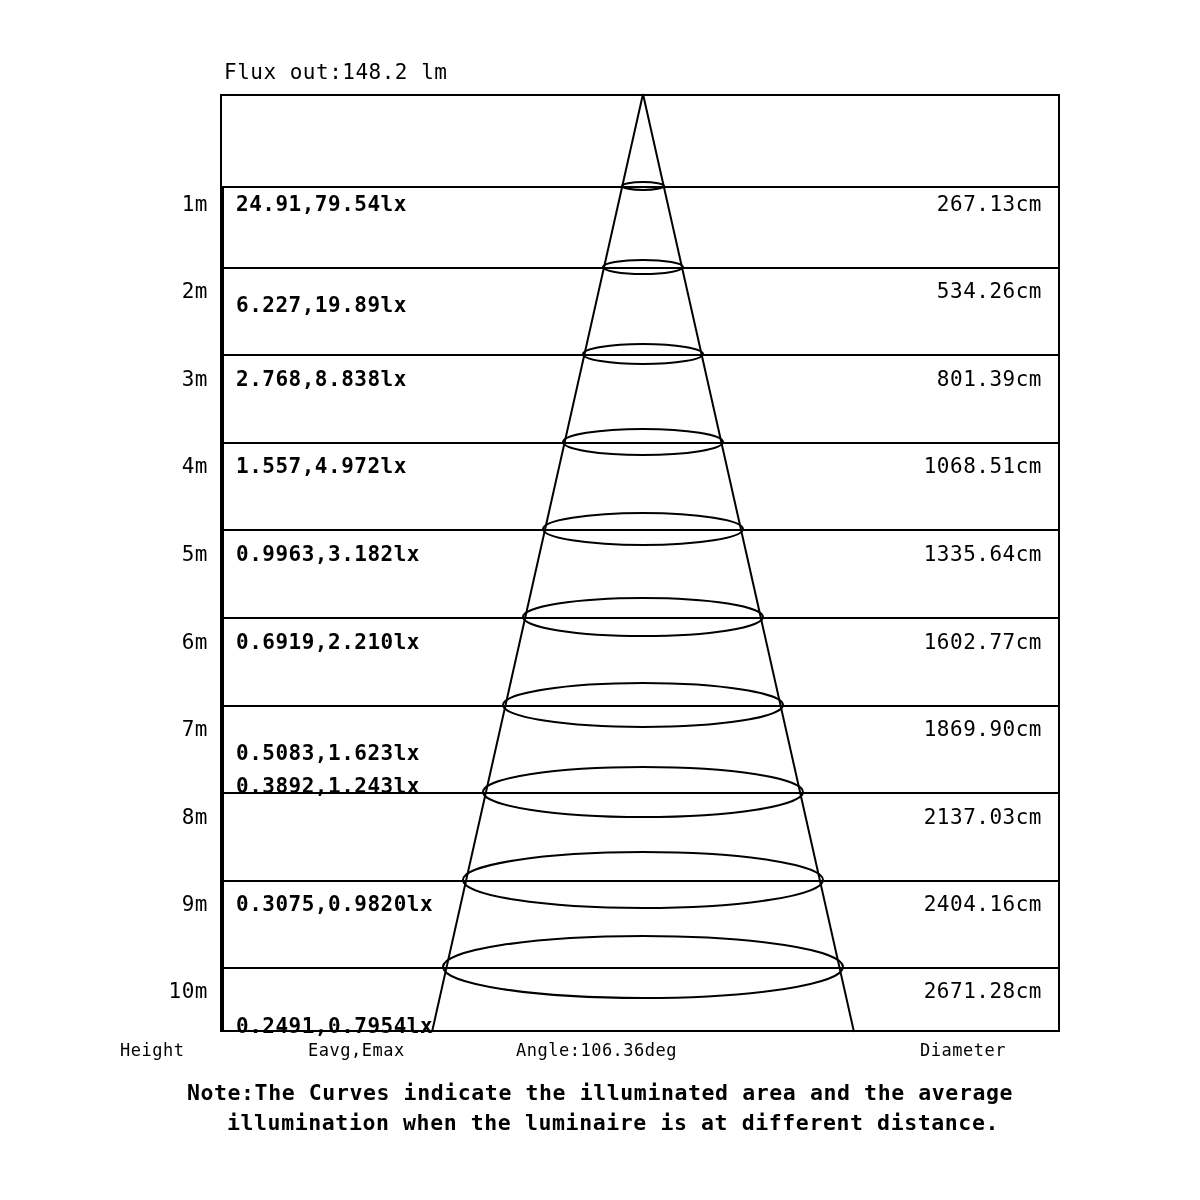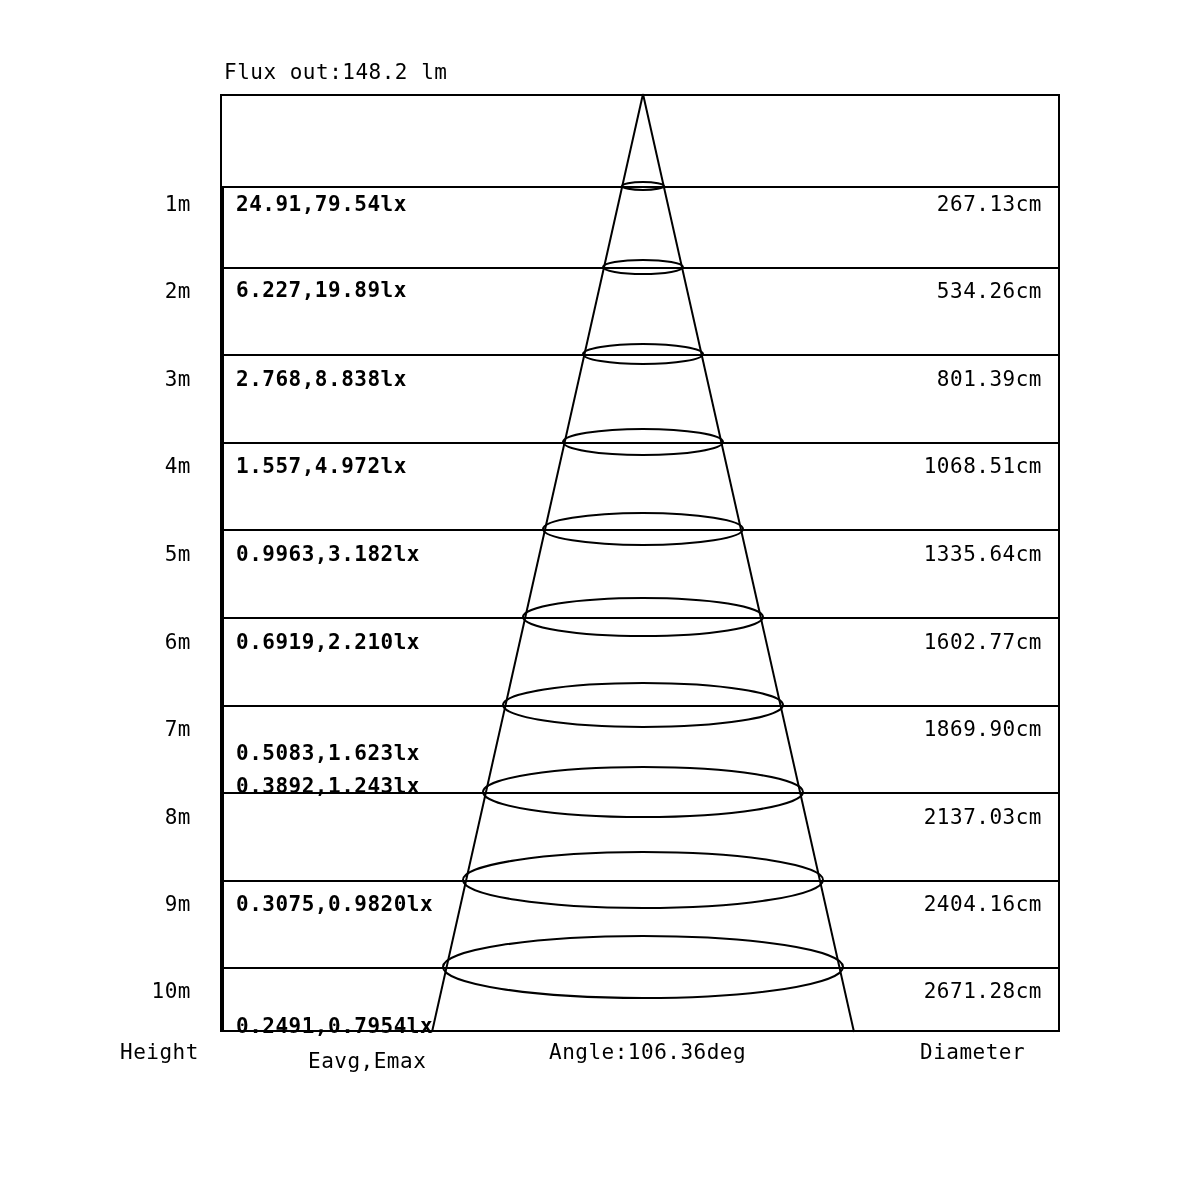--- a/index.html
+++ b/index.html
@@ -50,21 +50,21 @@
     left: 222px;
     width: 0;
     border-left: 2px solid #000;
   }
   .height-label {
     position: absolute;
     width: 88px;
     text-align: right;
     font-size: 21px;
     letter-spacing: 0.5px;
-    left: 103px;
+    left: 120px;
   }
   .eavg-label {
     position: absolute;
     left: 236px;
     font-size: 21px;
     letter-spacing: 0.5px;
     white-space: nowrap;
     font-weight: bold;
   }
   .diam-label {
@@ -74,30 +74,30 @@
     letter-spacing: 0.5px;
     white-space: nowrap;
     text-align: left;
   }
   .footer-row {
     position: absolute;
     left: 0;
     top: 1040px;
     width: 1200px;
     height: 32px;
-    font-size: 21px;
+    font-size: 17px;
     letter-spacing: 0.5px;
   }
   .foot {
     position: absolute;
     white-space: nowrap;
   }
   .foot-height { left: 120px; }
-  .foot-eavg { left: 308px; margin-top: 9px; }
-  .foot-angle { left: 549px; text-align: right; }
+  .foot-eavg { left: 308px; }
+  .foot-angle { left: 516px; text-align: right; }
   .foot-diam { left: 920px; }
   .note {
     position: absolute;
     left: 0;
     top: 1078px;
     width: 1200px;
     text-align: center;
     font-size: 21.5px;
     font-weight: bold;
     line-height: 30px;
@@ -156,21 +156,21 @@
   <div class="height-label" style="top:367px">3m</div>
   <div class="height-label" style="top:454px">4m</div>
   <div class="height-label" style="top:542px">5m</div>
   <div class="height-label" style="top:630px">6m</div>
   <div class="height-label" style="top:717px">7m</div>
   <div class="height-label" style="top:805px">8m</div>
   <div class="height-label" style="top:892px">9m</div>
   <div class="height-label" style="top:979px">10m</div>
 
   <div class="eavg-label" style="top:192px">24.91,79.54lx</div>
-  <div class="eavg-label" style="top:278px">6.227,19.89lx</div>
+  <div class="eavg-label" style="top:293px">6.227,19.89lx</div>
   <div class="eavg-label" style="top:367px">2.768,8.838lx</div>
   <div class="eavg-label" style="top:454px">1.557,4.972lx</div>
   <div class="eavg-label" style="top:542px">0.9963,3.182lx</div>
   <div class="eavg-label" style="top:630px">0.6919,2.210lx</div>
   <div class="eavg-label" style="top:741px">0.5083,1.623lx</div>
   <div class="eavg-label" style="top:774px">0.3892,1.243lx</div>
   <div class="eavg-label" style="top:892px">0.3075,0.9820lx</div>
   <div class="eavg-label" style="top:1014px">0.2491,0.7954lx</div>
 
   <div class="diam-label" style="top:192px">267.13cm</div>
@@ -184,14 +184,18 @@
   <div class="diam-label" style="top:892px">2404.16cm</div>
   <div class="diam-label" style="top:979px">2671.28cm</div>
 
   <div class="footer-row">
     <span class="foot foot-height">Height</span>
     <span class="foot foot-eavg">Eavg,Emax</span>
     <span class="foot foot-angle">Angle:106.36deg</span>
     <span class="foot foot-diam">Diameter</span>
   </div>
 
+  <div class="note">
+    <span>Note:The Curves indicate the illuminated area and the average</span>
+    <span class="line2">illumination when the luminaire is at different distance.</span>
+  </div>
 
 </div>
 
 </body></html>

